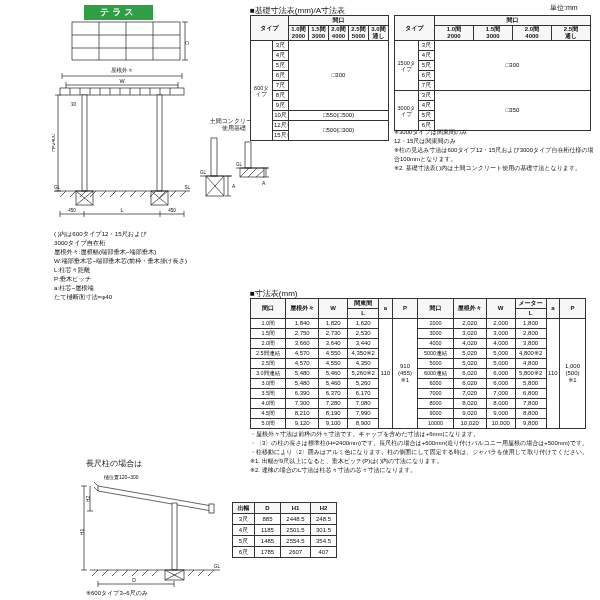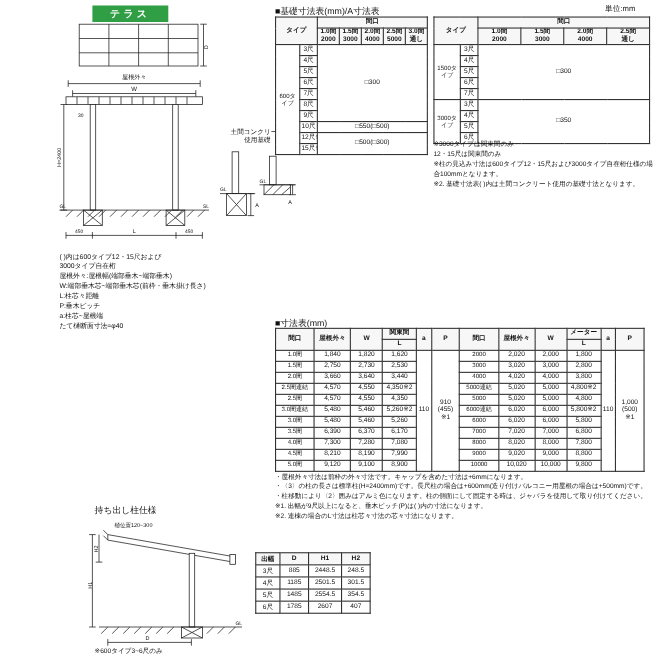--- a/index.html
+++ b/index.html
@@ -395,21 +395,21 @@
   </table>
 
   <div class="abs smalltext" style="left:250px;top:430px;width:346px">
     <div>・屋根外々寸法は前枠の外々寸法です。キャップを含めた寸法は+6mmになります。</div>
     <div>・〈3〉の柱の長さは標準柱(H=2400mm)です。長尺柱の場合は+600mm(造り付けバルコニー用屋根の場合は+500mm)です。</div>
     <div>・柱移動により〈2〉囲みはアルミ色になります。柱の側面にして固定する時は、ジャバラを使用して取り付けてください。</div>
     <div>※1. 出幅が9尺以上になると、垂木ピッチ(P)は( )内の寸法になります。</div>
     <div>※2. 連棟の場合のL寸法は柱芯々寸法の芯々寸法になります。</div>
   </div>
 
-  <div class="abs title" style="left:86px;top:458px">持ち出し柱仕様</div>
+  <div class="abs title" style="left:86px;top:458px">長尺柱の場合は</div>
 
   <svg class="abs" style="left:80px;top:470px" width="145" height="118" viewBox="0 0 145 118">
     <text x="24" y="9" font-size="5">樋位置120~300</text>
     <path d="M18 16 L132 36 M18 21 L132 41 M18 16 L18 21"></path>
     <path d="M14 12 L18 16 M14 17 L18 21"></path>
     <rect class="solid" x="129" y="34" width="5" height="9"></rect>
     <rect class="solid" x="92" y="33" width="5" height="67"></rect>
     <path d="M4 16 L4 100 M1 16 L7 16 M1 100 L7 100"></path>
     <text transform="translate(3.5,62) rotate(-90)" font-size="5" text-anchor="middle">H1</text>
     <path d="M10 16 L10 41 M7 41 L13 41"></path>

